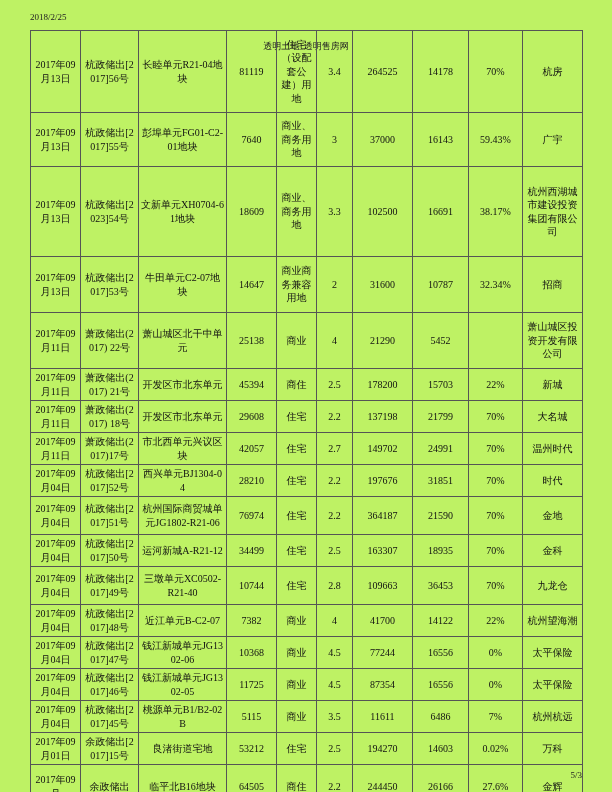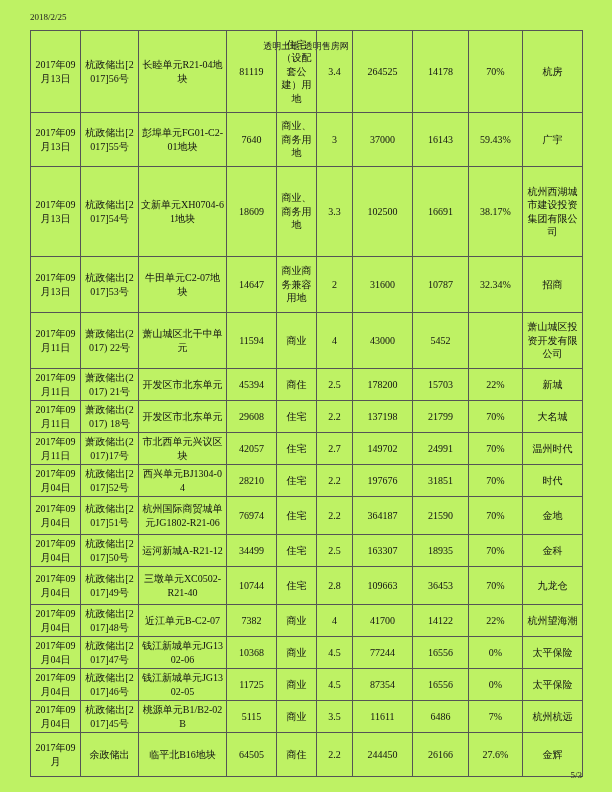--- a/index.html
+++ b/index.html
@@ -85,21 +85,21 @@
           <td>7640</td>
           <td>商业、商务用地</td>
           <td>3</td>
           <td>37000</td>
           <td>16143</td>
           <td>59.43%</td>
           <td>广宇</td>
         </tr>
         <tr style="height: 90px;">
           <td>2017年09月13日</td>
-          <td>杭政储出[2017]54号</td>
+          <td>杭政储出[2023]54号</td>
           <td>文新单元XH0704-61地块</td>
           <td>18609</td>
           <td>商业、商务用地</td>
           <td>3.3</td>
           <td>102500</td>
           <td>16691</td>
           <td>38.17%</td>
           <td>杭州西湖城市建设投资集团有限公司</td>
         </tr>
         <tr style="height: 56px;">
@@ -111,24 +111,24 @@
           <td>2</td>
           <td>31600</td>
           <td>10787</td>
           <td>32.34%</td>
           <td>招商</td>
         </tr>
         <tr style="height: 56px;">
           <td>2017年09月11日</td>
           <td>萧政储出(2017) 22号</td>
           <td>萧山城区北干中单元</td>
-          <td>11594</td>
+          <td>25138</td>
           <td>商业</td>
           <td>4</td>
-          <td>43000</td>
+          <td>21290</td>
           <td>5452</td>
           <td></td>
           <td>萧山城区投资开发有限公司</td>
         </tr>
         <tr style="height: 27px;">
           <td>2017年09月11日</td>
           <td>萧政储出(2017) 21号</td>
           <td>开发区市北东单元</td>
           <td>45394</td>
           <td>商住</td>
@@ -251,20 +251,32 @@
           <td>杭政储出[2017]45号</td>
           <td>桃源单元B1/B2-02B</td>
           <td>5115</td>
           <td>商业</td>
           <td>3.5</td>
           <td>11611</td>
           <td>6486</td>
           <td>7%</td>
           <td>杭州杭远</td>
         </tr>
+        <tr style="height: 27px;">
+          <td>2017年09月01日</td>
+          <td>余政储出[2017]15号</td>
+          <td>良渚街道宅地</td>
+          <td>53212</td>
+          <td>住宅</td>
+          <td>2.5</td>
+          <td>194270</td>
+          <td>14603</td>
+          <td>0.02%</td>
+          <td>万科</td>
+        </tr>
         <tr style="height: 44px;">
           <td>2017年09月</td>
           <td>余政储出</td>
           <td>临平北B16地块</td>
           <td>64505</td>
           <td>商住</td>
           <td>2.2</td>
           <td>244450</td>
           <td>26166</td>
           <td>27.6%</td>

